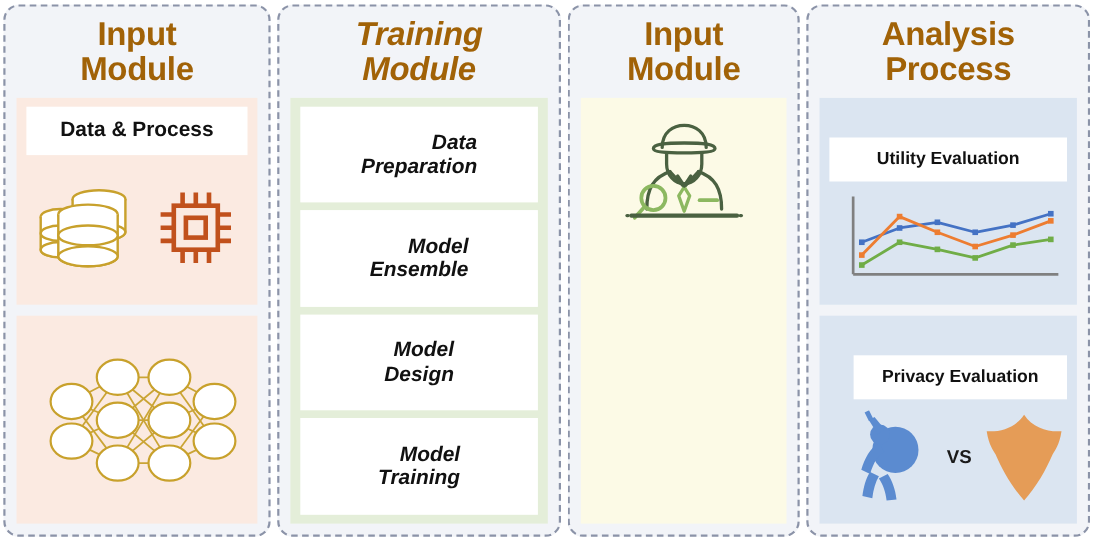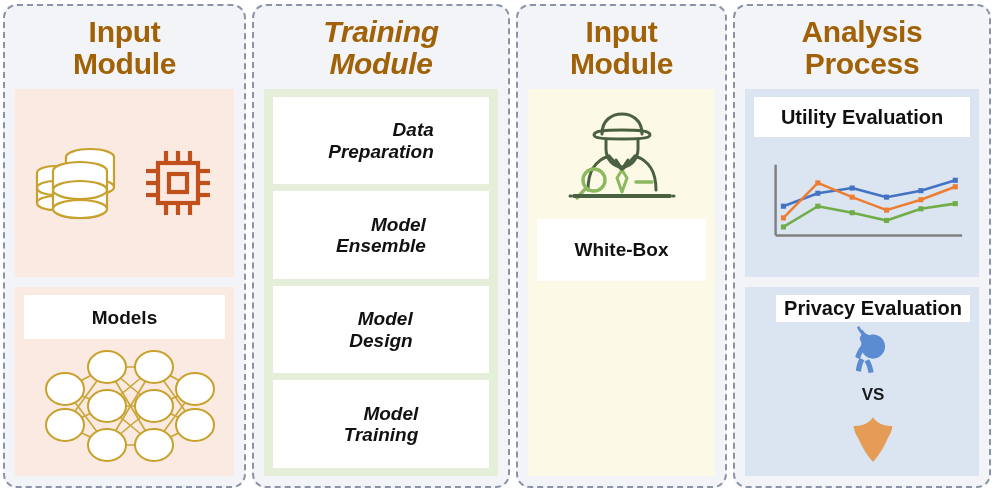--- a/index.html
+++ b/index.html
@@ -101,38 +101,39 @@
   .train-list .card { flex: 1 1 0; text-align: right; }
 
   
   .attack-inner { display:flex; flex-direction:column; flex:1 1 auto; }
   .attack-art { flex: 0 0 118px; }
   .attack-cards { display:flex; flex-direction:column; gap: 26px; flex:1 1 auto; justify-content:flex-start; padding-top: 4px;}
   .attack-cards .card { height: 62px; }
 
   
   .analysis-inner { display:flex; flex-direction:column; flex:1 1 auto; gap:0; }
-  .analysis-inner .card { height: 40px; font-size: 20px; }
+  .analysis-inner .card { height: 40px; font-size: 16px; margin-top: 28px; }
   .analysis-art { flex: 1 1 auto; min-height: 0; padding: 4px 0; }
 
-  .vs-row { display:flex; align-items:center; justify-content:center; gap: 10px; width:100%; height:100%;flex-direction:column; }
+  .vs-row { display:flex; align-items:center; justify-content:center; gap: 10px; width:100%; height:100%; }
   .vs-text { font-weight: bold; font-size: 17px; color:#1a1a1a; }
 
   svg { display:block; }
 </style>
 </head>
 <body>
 
 <div id="diagram">
 
   <div class="panel panel-input">
     <div class="panel-title">Input
 Module</div>
 
     <div class="section sec-peach input-block" style="flex:1 1 0;">
+      <div class="card card-lg">Data &amp; Process</div>
       <div class="art">
         <svg width="190" height="76" viewBox="0 0 190 76">
           <g fill="#ffffff" stroke="#c8a12c" stroke-width="2.2">
 
             <ellipse cx="60" cy="12" rx="24" ry="8"></ellipse>
             <path d="M36 12 v30 a24 8 0 0 0 48 0 V12"></path>
             <ellipse cx="60" cy="42" rx="24" ry="8"></ellipse>
 
             <ellipse cx="25" cy="28" rx="18" ry="7"></ellipse>
             <path d="M7 28 v30 a18 7 0 0 0 36 0 V28"></path>
@@ -158,21 +159,20 @@
             <line x1="116" y1="50" x2="128" y2="50"></line>
             <line x1="168" y1="26" x2="180" y2="26"></line>
             <line x1="168" y1="38" x2="180" y2="38"></line>
             <line x1="168" y1="50" x2="180" y2="50"></line>
           </g>
         </svg>
       </div>
     </div>
 
     <div class="section sec-peach input-block" style="flex:1 1 0;">
-      <div class="card card-lg">Models</div>
       <div class="art">
         <svg width="195" height="118" viewBox="0 0 195 118">
           <g stroke="#c8a12c" stroke-width="1.6" fill="none" opacity="0.95">
 
             <line x1="38" y1="42" x2="80" y2="20"></line>
               <line x1="38" y1="42" x2="80" y2="59"></line>
               <line x1="38" y1="42" x2="80" y2="98"></line>
             <line x1="38" y1="78" x2="80" y2="20"></line>
               <line x1="38" y1="78" x2="80" y2="59"></line>
               <line x1="38" y1="78" x2="80" y2="98"></line>
@@ -256,21 +256,20 @@
             <line x1="68" y1="76" x2="84" y2="76"></line>
           </g>
           <line x1="6" y1="90" x2="102" y2="90" stroke="#4a6141" stroke-width="4" stroke-linecap="round"></line>
           <g stroke="#4a6141" stroke-width="3" stroke-linecap="round">
             <line x1="2" y1="90" x2="3" y2="90"></line>
             <line x1="105" y1="90" x2="106" y2="90"></line>
           </g>
         </svg>
       </div>
       <div class="attack-cards">
-        <div class="card card-md">White-Box</div>
       </div>
     </div>
   </div>
 
   <div class="panel panel-analysis">
     <div class="panel-title">Analysis
 Process</div>
 
     <div class="section sec-blue analysis-inner" style="flex:1 1 0;">
       <div class="card">Utility Evaluation</div>

